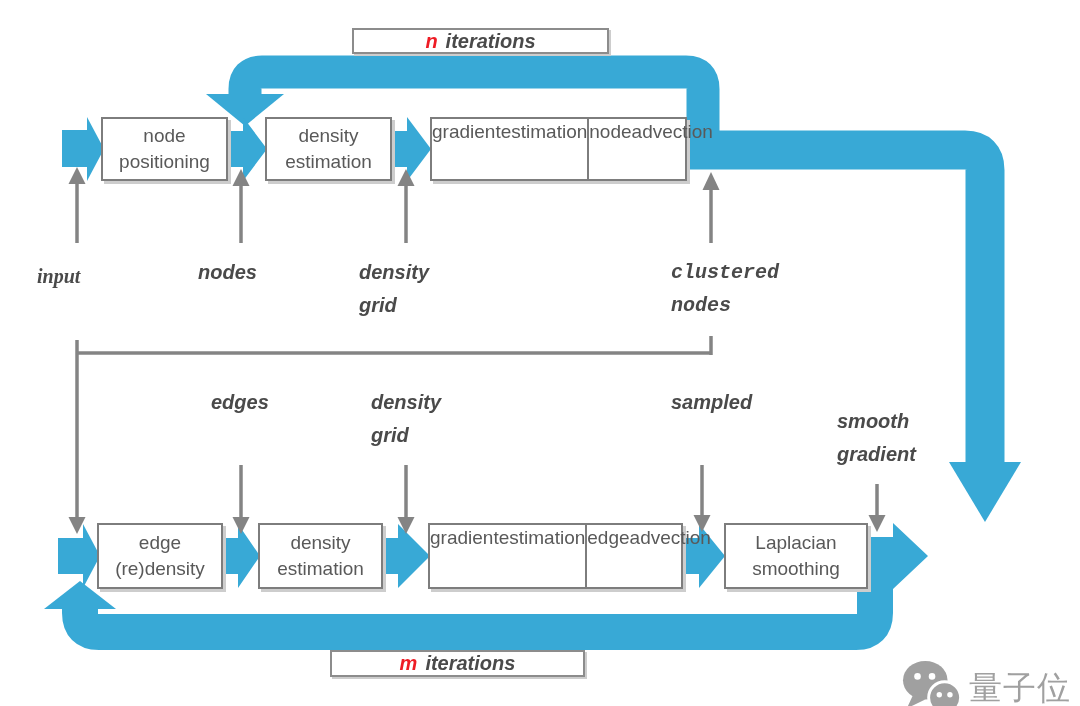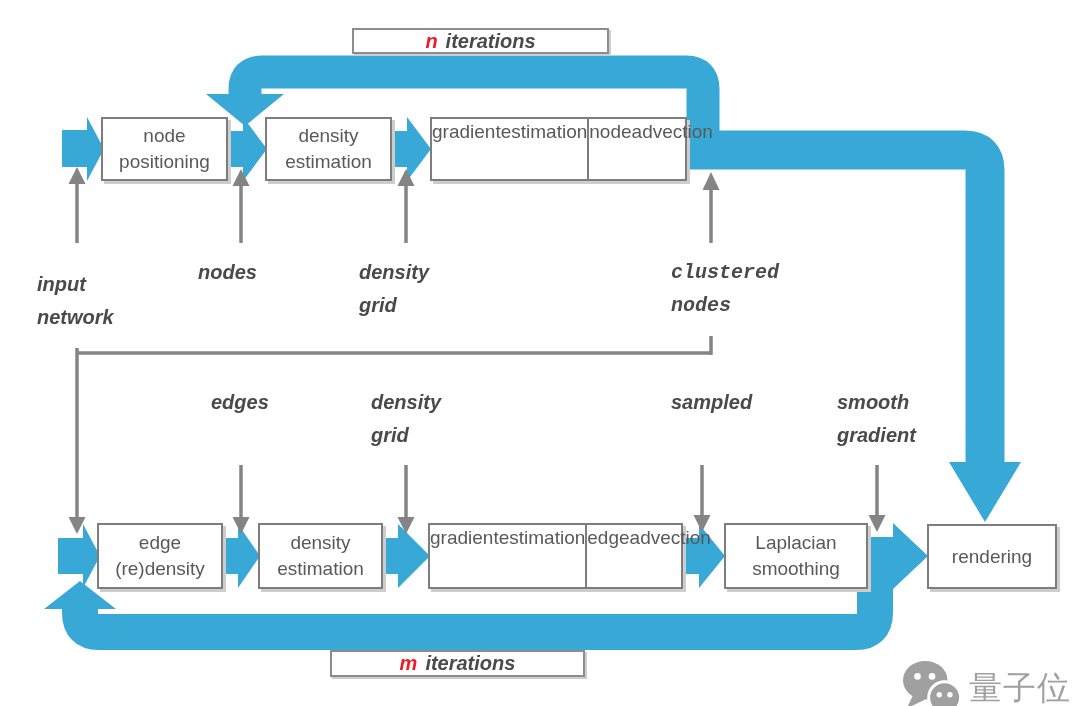--- a/index.html
+++ b/index.html
@@ -163,23 +163,22 @@
     <div class="cell">
       <span>gradient</span>
       <span>estimation</span>
     </div>
     <div class="cell">
       <span>node</span>
       <span>advection</span>
     </div>
   </div>
 
-  <div class="dbox" style="left:22px;top:255px;width:115px;height:93px;">
+  <div class="dbox" style="left:22px;top:247px;width:115px;height:93px;font-family:Liberation Serif, serif;">
     <span>input</span>
-    <span>network</span>
   </div>
   <div class="dbox" style="left:183px;top:243px;width:114px;height:93px;">
     <span>nodes</span>
   </div>
   <div class="dbox" style="left:344px;top:243px;width:112px;height:92px;">
     <span>density</span>
     <span>grid</span>
   </div>
   <div class="dbox" style="left:656px;top:243px;width:112px;height:92px;font-family:Liberation Mono, monospace;">
     <span>clustered</span>
@@ -189,21 +188,21 @@
   <div class="dbox" style="left:196px;top:373px;width:112px;height:92px;">
     <span>edges</span>
   </div>
   <div class="dbox" style="left:356px;top:373px;width:112px;height:92px;">
     <span>density</span>
     <span>grid</span>
   </div>
   <div class="dbox" style="left:656px;top:373px;width:112px;height:92px;">
     <span>sampled</span>
   </div>
-  <div class="dbox" style="left:822px;top:373px;width:112px;height:92px;">
+  <div class="dbox" style="left:822px;top:392px;width:112px;height:92px;">
     <span>smooth</span>
     <span>gradient</span>
   </div>
 
   <div class="pbox" style="left:97px;top:523px;width:126px;height:66px;">
     <span>edge</span>
     <span>(re)density</span>
   </div>
   <div class="pbox" style="left:258px;top:523px;width:125px;height:66px;">
     <span>density</span>
@@ -215,23 +214,20 @@
       <span>estimation</span>
     </div>
     <div class="cell">
       <span>edge</span>
       <span>advection</span>
     </div>
   </div>
   <div class="pbox" style="left:724px;top:523px;width:144px;height:66px;">
     <span>Laplacian</span>
     <span>smoothing</span>
-  </div>
-  <div class="pbox" style="left:927px;top:524px;width:130px;height:65px;">
-    <span>rendering</span>
   </div>
 
   <div id="watermark">
     <svg width="64" height="60" viewBox="0 0 66 62">
       <g fill="var(--watermark-gray)">
         <ellipse cx="25" cy="23" rx="23" ry="20"></ellipse>
         <polygon points="12,39 6,52 25,43"></polygon>
         <circle cx="45" cy="41" r="16.5" stroke="#ffffff" stroke-width="3"></circle>
         <polygon points="50,55 56,62 42,57"></polygon>
       </g>

